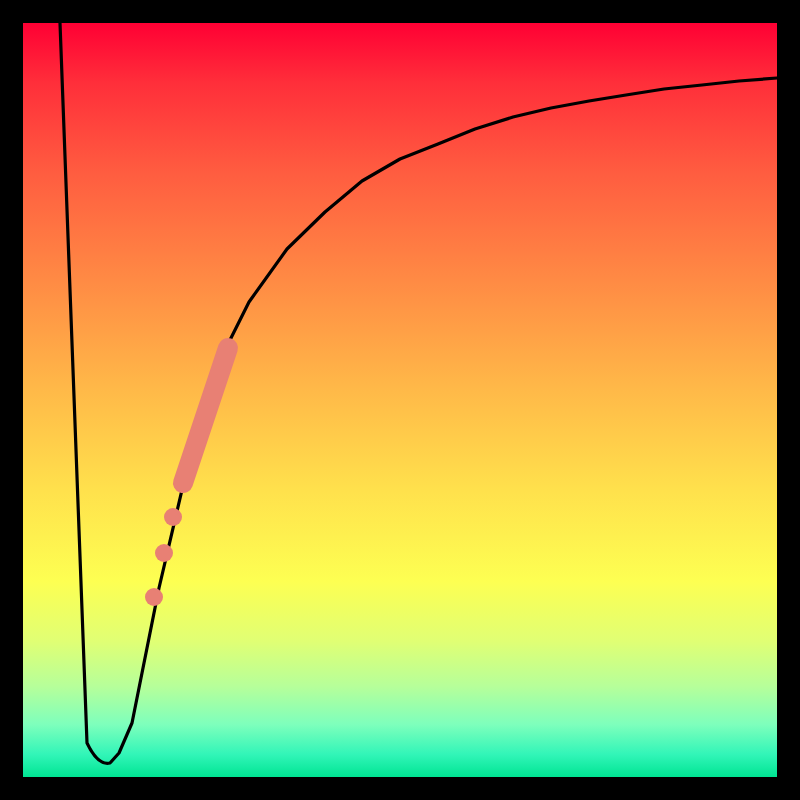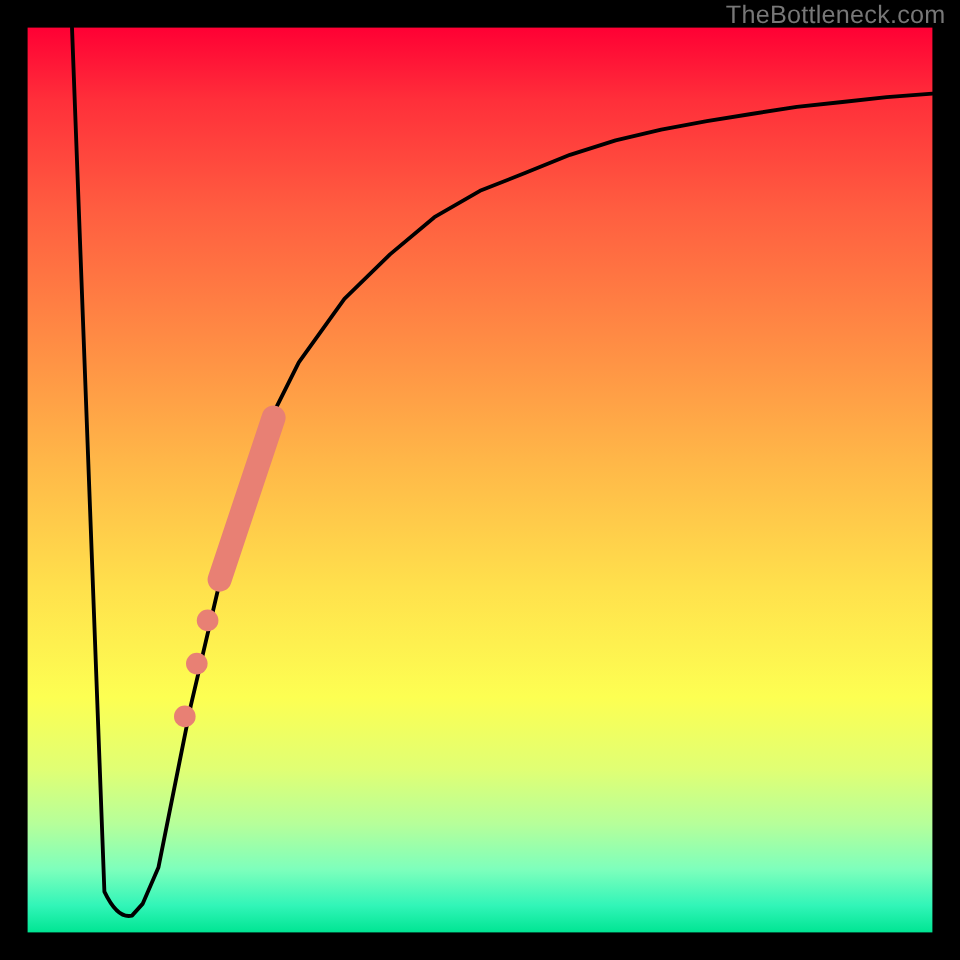--- a/index.html
+++ b/index.html
@@ -91,14 +91,13 @@
 
       <path d="M 160 460 L 205 325" fill="none" stroke="#e88074" stroke-width="20" stroke-linecap="round"></path>
 
       <circle cx="150" cy="494" r="9" fill="#e88074"></circle>
       <circle cx="141" cy="530" r="9" fill="#e88074"></circle>
       <circle cx="131" cy="574" r="9" fill="#e88074"></circle>
     </svg>
 
   </div>
 
-  <div class="watermark">TheBottleneck.com</div>
 </div>
 
 </body></html>

